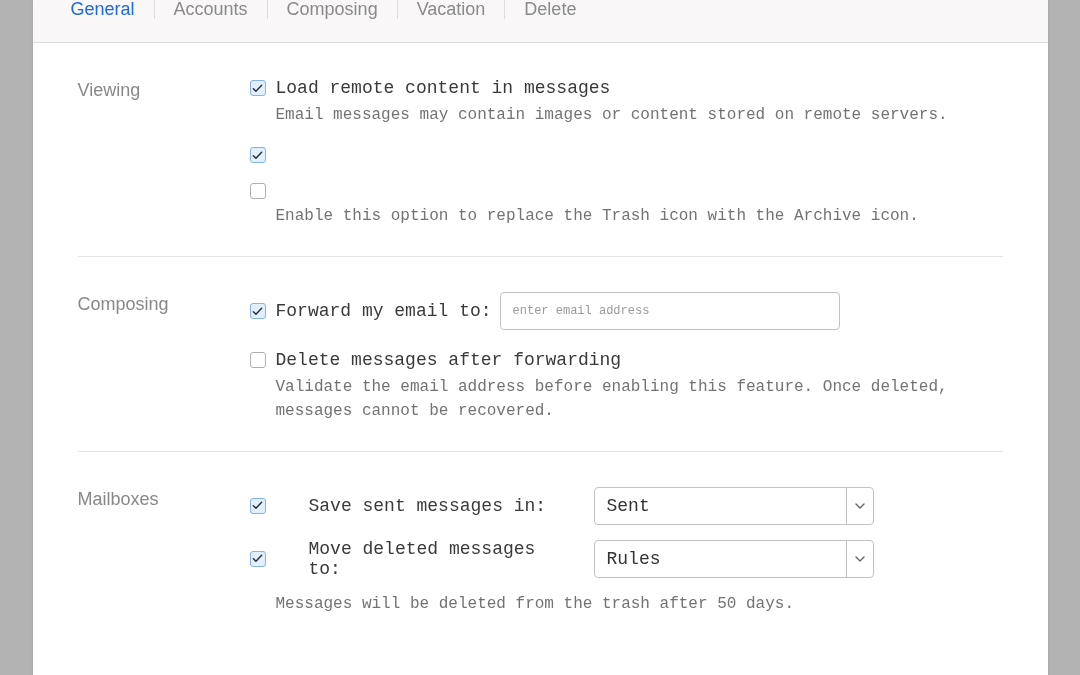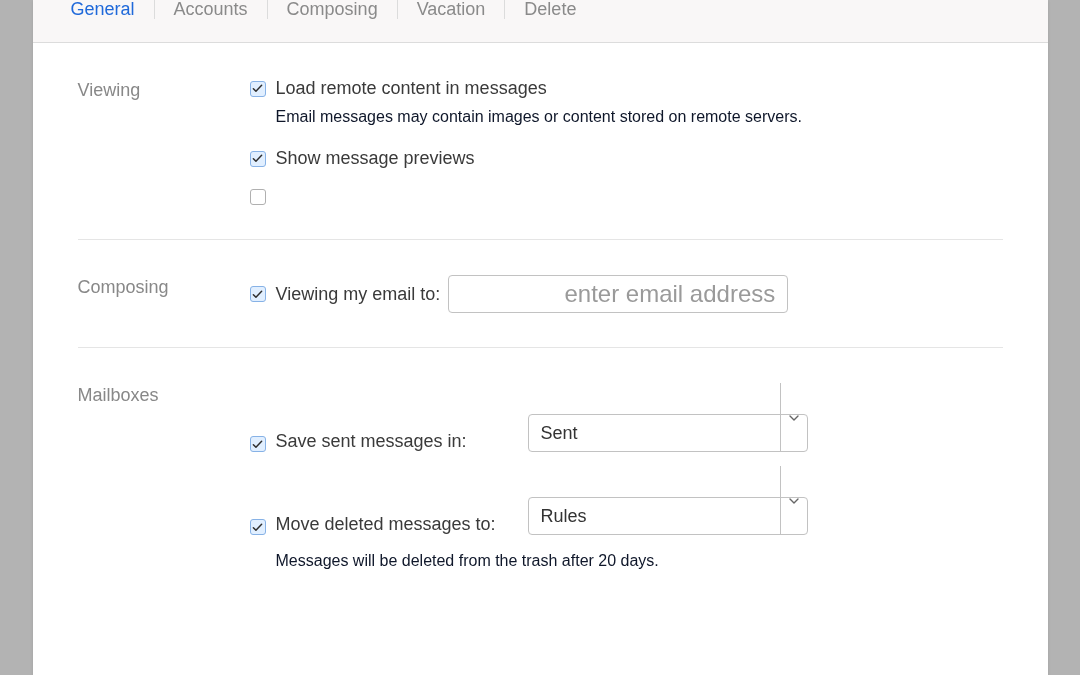--- a/index.html
+++ b/index.html
@@ -74,20 +74,21 @@
     }
     .section-label {
       width: 172px;
       flex-shrink: 0;
       font-size: 18px;
       color: #888;
       padding-top: 2px;
     }
     .section-body {
       flex: 1;
+      font-family: Liberation Mono, monospace;
     }
     .option-row {
       display: flex;
       align-items: center;
       margin-bottom: 6px;
     }
     .option-group {
       margin-bottom: 20px;
     }
     .option-group:last-child {
@@ -117,78 +118,77 @@
       display: none;
       width: 11px;
       height: 11px;
     }
     .option-label {
       font-size: 18px;
       color: #3a3a3a;
     }
     .option-description {
       font-size: 16px;
-      color: #0f172a;
+      color: #737373;
       margin-left: 26px;
       margin-top: 4px;
       line-height: 1.45;
     }
     .text-input {
-      font-size: 24px;
+      font-size: 12px;
       color: #333;
       border: 1px solid #c2c2c2;
       border-radius: 4px;
       padding: 6px 12px;
       margin-left: 8px;
       width: 340px;
       height: 38px;
       font-family: inherit;
-      text-align: right;
     }
     .text-input::placeholder {
       color: #9a9a9a;
     }
     .select-wrap {
       position: relative;
       margin-left: 12px;
     }
     .select {
       font-size: 18px;
       color: #333;
       border: 1px solid #c2c2c2;
       border-radius: 4px;
       padding: 6px 52px 6px 12px;
       width: 280px;
       height: 38px;
       background: #fff;
       cursor: pointer;
       display: flex;
       align-items: center;
-      margin-top: 31px;
     }
     .select-chevron {
       position: absolute;
       right: 0;
       top: 0;
       bottom: 0;
       width: 28px;
       border-left: 1px solid #c2c2c2;
       display: flex;
       align-items: center;
       justify-content: center;
       pointer-events: none;
     }
     .select-chevron svg {
       width: 10px;
       height: 6px;
     }
     .row-with-select {
       display: flex;
-      align-items: flex-end;
+      align-items: center;
       margin-bottom: 14px;
+      gap: 33px;
     }
   </style>
 </head>
 <body>
 
 <div class="container">
 
   <div class="tabs">
     <div class="tab active">General</div>
     <div class="tab-separator"></div>
@@ -219,51 +219,60 @@
           <div class="option-description">Email messages may contain images or content stored on remote servers.</div>
         </div>
 
         <div class="option-group">
           <div class="option-row">
             <span class="checkbox checked">
               <svg viewBox="0 0 12 12">
                   <path d="M1.5 6.2 L4.3 9 L10.5 2.5" stroke="#2d2d2d" stroke-width="1.6" fill="none" stroke-linecap="round" stroke-linejoin="round"></path>
                 </svg>
             </span>
-            <span class="option-label">Show message previews</span>
           </div>
         </div>
 
         <div class="option-group">
           <div class="option-row">
             <span class="checkbox">
               
             </span>
           </div>
+          <div class="option-description">Enable this option to replace the Trash icon with the Archive icon.</div>
         </div>
 
       </div>
     </div>
 
     <div class="section">
       <div class="section-label">Composing</div>
       <div class="section-body">
 
         <div class="option-group">
           <div class="option-row">
             <span class="checkbox checked">
               <svg viewBox="0 0 12 12">
                   <path d="M1.5 6.2 L4.3 9 L10.5 2.5" stroke="#2d2d2d" stroke-width="1.6" fill="none" stroke-linecap="round" stroke-linejoin="round"></path>
                 </svg>
             </span>
-            <span class="option-label">Viewing my email to:</span>
+            <span class="option-label">Forward my email to:</span>
             <input type="text" class="text-input" placeholder="enter email address" style="">
           </div>
         </div>
 
+        <div class="option-group">
+          <div class="option-row">
+            <span class="checkbox">
+              
+            </span>
+            <span class="option-label">Delete messages after forwarding</span>
+          </div>
+          <div class="option-description">Validate the email address before enabling this feature. Once deleted, messages cannot be recovered.</div>
+        </div>
 
       </div>
     </div>
 
     <div class="section">
       <div class="section-label">Mailboxes</div>
       <div class="section-body">
 
         <div class="row-with-select">
           <span class="checkbox checked">
@@ -292,19 +301,19 @@
           <div class="select-wrap">
             <div class="select">Rules</div>
             <div class="select-chevron">
               <svg viewBox="0 0 10 6">
                   <path d="M1 1 L5 5 L9 1" stroke="#666" stroke-width="1.4" fill="none" stroke-linecap="round" stroke-linejoin="round"></path>
                 </svg>
             </div>
           </div>
         </div>
 
-        <div class="option-description">Messages will be deleted from the trash after 20 days.</div>
+        <div class="option-description">Messages will be deleted from the trash after 50 days.</div>
 
       </div>
     </div>
 
   </div>
 </div>
 
 </body></html>

